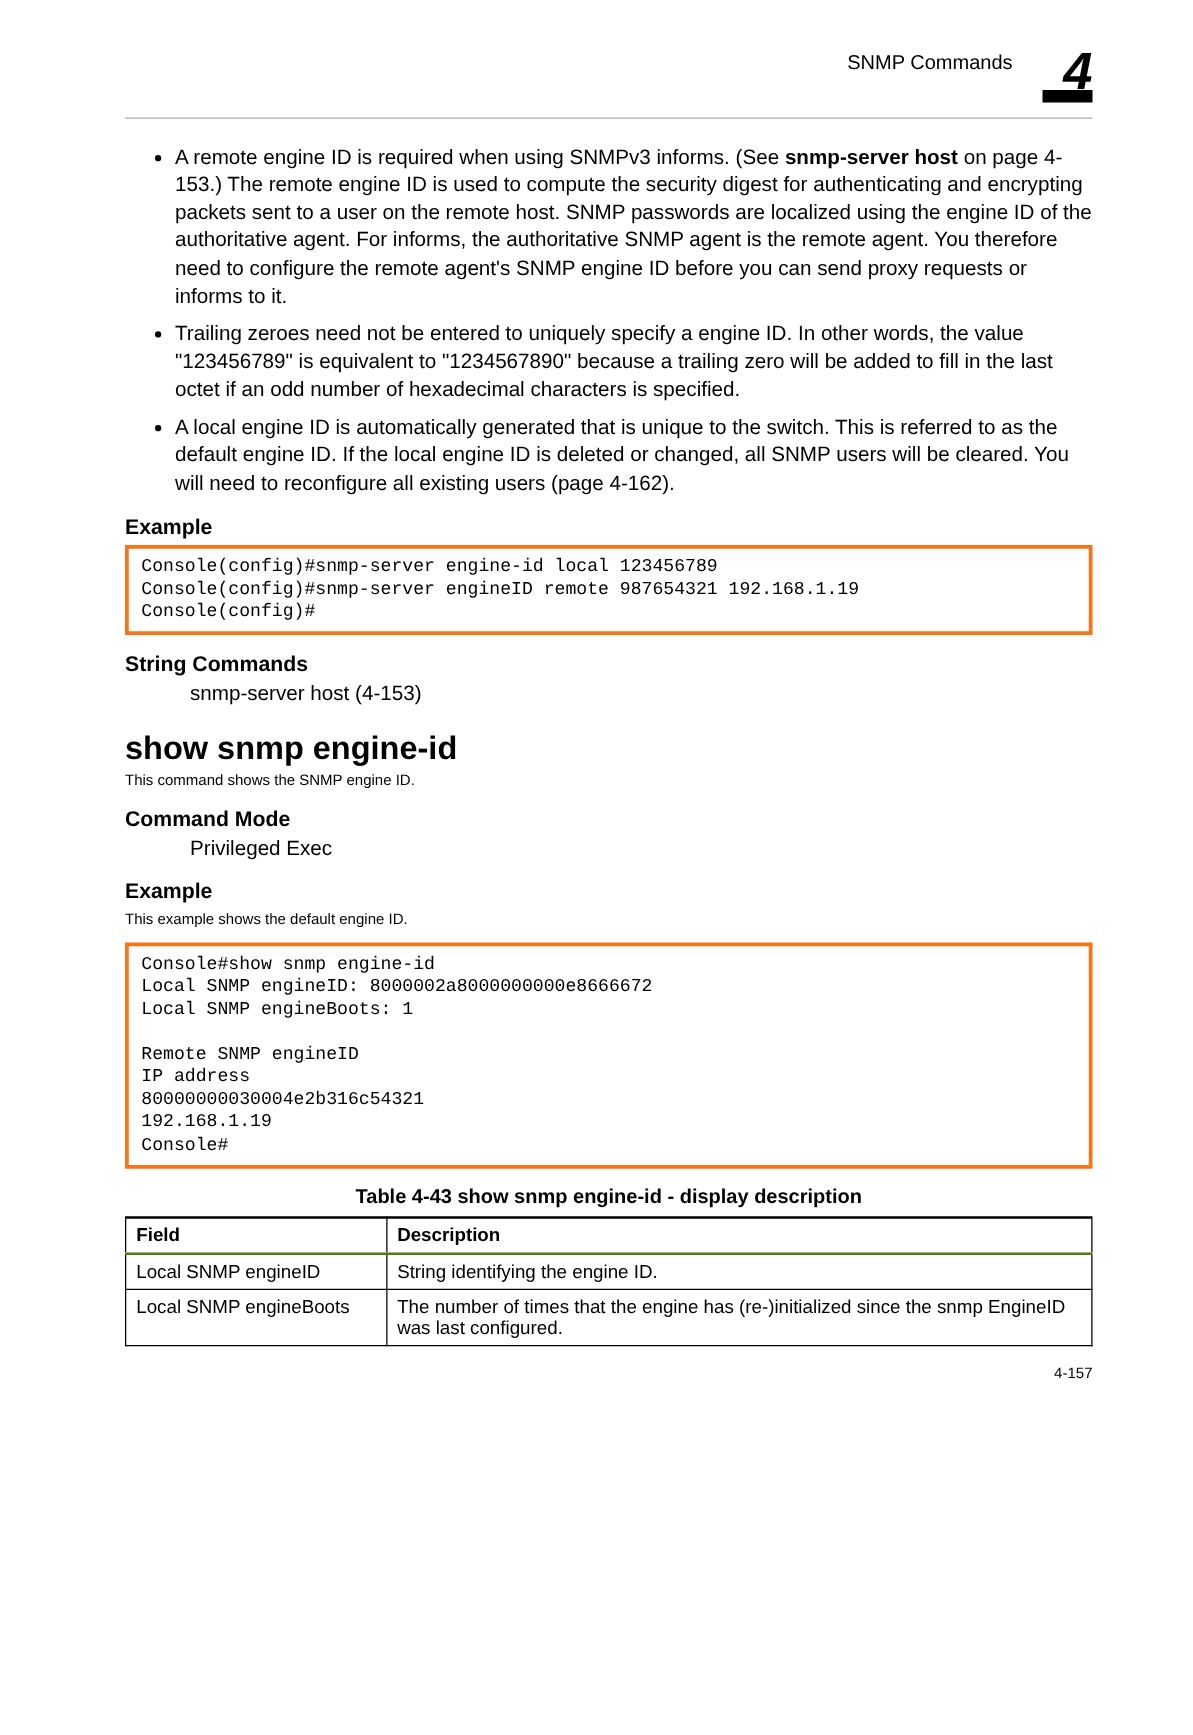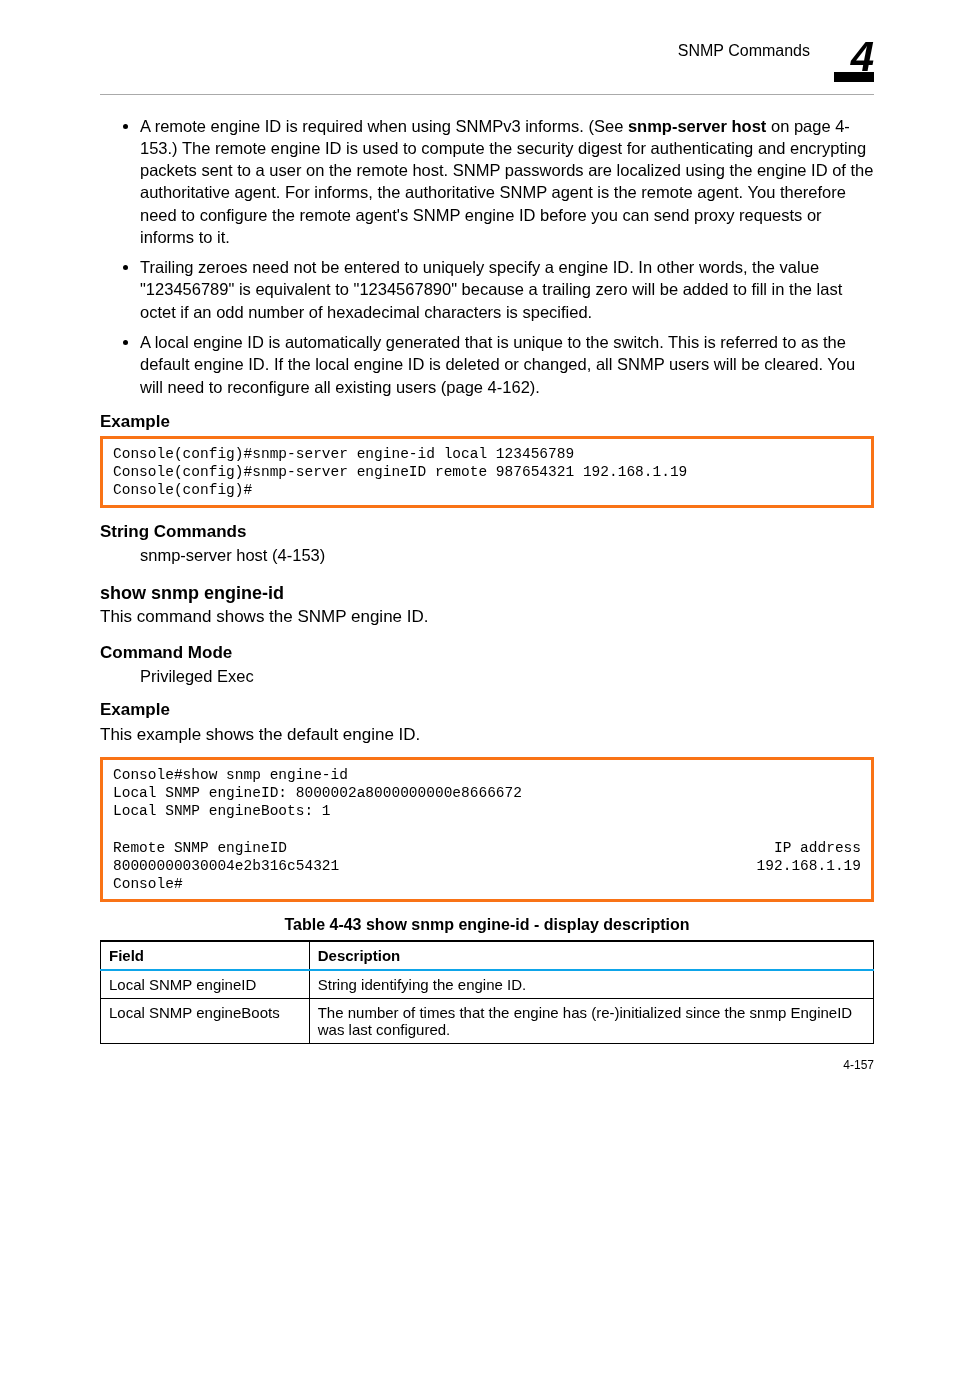--- a/index.html
+++ b/index.html
@@ -80,33 +80,34 @@
     border: 3px solid #f97316;
     padding: 6px 10px;
     margin: 4px 0 14px 0;
     white-space: pre;
     overflow: hidden;
     line-height: 1.25;
   }
   .code-right {
     display: flex;
     justify-content: space-between;
+    flex-direction: column;
   }
   .cmd-indent {
-    margin-left: 40px;
+    margin-left: 52px;
     font-size: 16.5px;
     margin-bottom: 14px;
   }
   h2.cmd-title {
-    font-size: 18px;
+    font-size: 26px;
     font-weight: bold;
     margin: 18px 0 2px 0;
   }
   .para {
-    font-size: 17px;
+    font-size: 12px;
     line-height: 1.35;
     margin: 0 0 10px 0;
   }
   .table-caption {
     text-align: center;
     font-weight: bold;
     font-size: 16px;
     margin: 14px 0 6px 0;
   }
   table.desc {
@@ -119,21 +120,21 @@
     padding: 5px 8px;
     text-align: left;
     vertical-align: top;
   }
   table.desc th {
     font-weight: bold;
     background: #fff;
   }
   table.desc thead tr {
     border-top: 2px solid #000;
-    border-bottom: 2px solid #0ea5e9;
+    border-bottom: 2px solid #4d7c0f;
   }
   .col-field { width: 27%; }
   .footer {
     text-align: right;
     font-size: 12px;
     margin-top: 14px;
   }
 </style>
 </head>
 <body>

